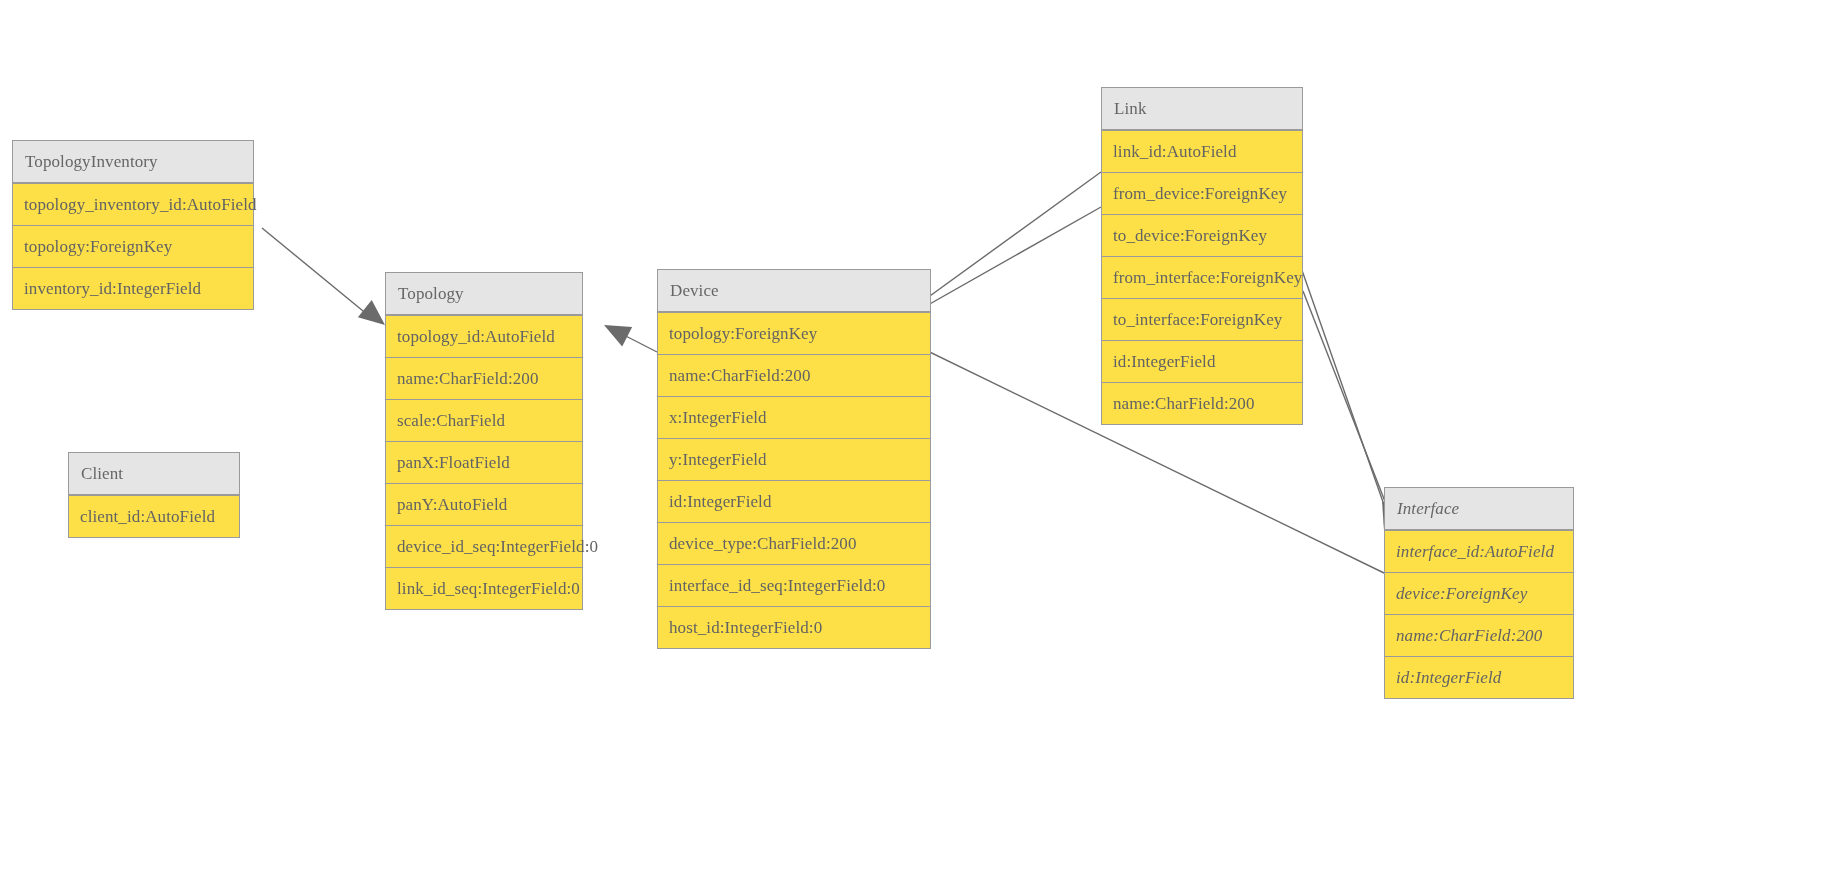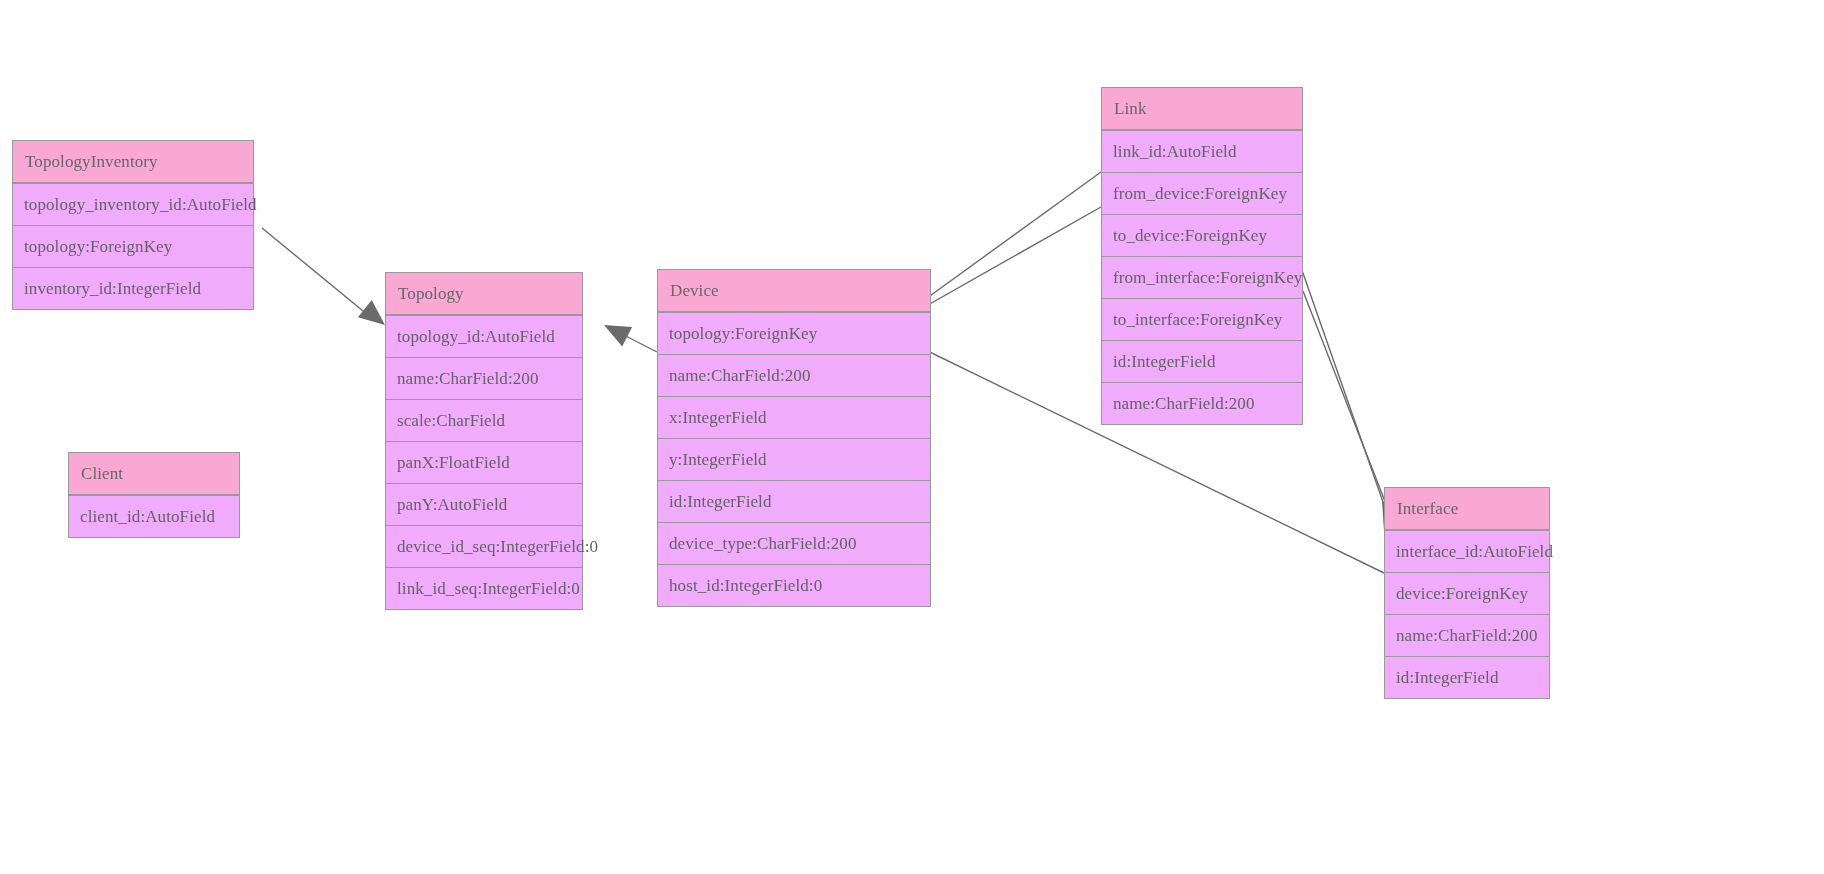--- a/index.html
+++ b/index.html
@@ -26,32 +26,32 @@
   }
   .entity {
     position: absolute;
     box-sizing: border-box;
     border: 1px solid #9a9a9a;
     background: #ffffff;
     z-index: 5;
   }
   .entity-header {
     box-sizing: border-box;
-    background: #f9a8d4;
+    background: #e5e5e5;
     border-bottom: 1px solid #9a9a9a;
     color: #666666;
     font-size: 17px;
     line-height: 1;
     padding: 12px 0 12px 12px;
     white-space: nowrap;
     letter-spacing: 0.1px;
   }
   .entity-field {
     box-sizing: border-box;
-    background: #f0abfc;
+    background: #fde047;
     border-top: 1px solid #9a9a9a;
     color: #636363;
     font-size: 17px;
     line-height: 1;
     padding: 12px 0 12px 11px;
     white-space: nowrap;
     letter-spacing: 0.1px;
   }
   .entity-field:first-of-type {
     border-top: none;
@@ -115,33 +115,34 @@
         <div class="entity-field">link_id_seq:IntegerField:0</div>
       </div>
       <div class="entity" style="left: 657px; top: 269px; width: 274px;">
         <div class="entity-header">Device</div>
         <div class="entity-field">topology:ForeignKey</div>
         <div class="entity-field">name:CharField:200</div>
         <div class="entity-field">x:IntegerField</div>
         <div class="entity-field">y:IntegerField</div>
         <div class="entity-field">id:IntegerField</div>
         <div class="entity-field">device_type:CharField:200</div>
+        <div class="entity-field">interface_id_seq:IntegerField:0</div>
         <div class="entity-field">host_id:IntegerField:0</div>
       </div>
       <div class="entity" style="left: 1101px; top: 87px; width: 202px;">
         <div class="entity-header">Link</div>
         <div class="entity-field">link_id:AutoField</div>
         <div class="entity-field">from_device:ForeignKey</div>
         <div class="entity-field">to_device:ForeignKey</div>
         <div class="entity-field">from_interface:ForeignKey</div>
         <div class="entity-field">to_interface:ForeignKey</div>
         <div class="entity-field">id:IntegerField</div>
         <div class="entity-field">name:CharField:200</div>
       </div>
-      <div class="entity" style="left: 1384px; top: 487px; width: 166px;">
+      <div class="entity" style="left: 1384px; top: 487px; width: 190px; font-style: italic;">
         <div class="entity-header">Interface</div>
         <div class="entity-field">interface_id:AutoField</div>
         <div class="entity-field">device:ForeignKey</div>
         <div class="entity-field">name:CharField:200</div>
         <div class="entity-field">id:IntegerField</div>
       </div>
     </div>
 
 </div>
 

